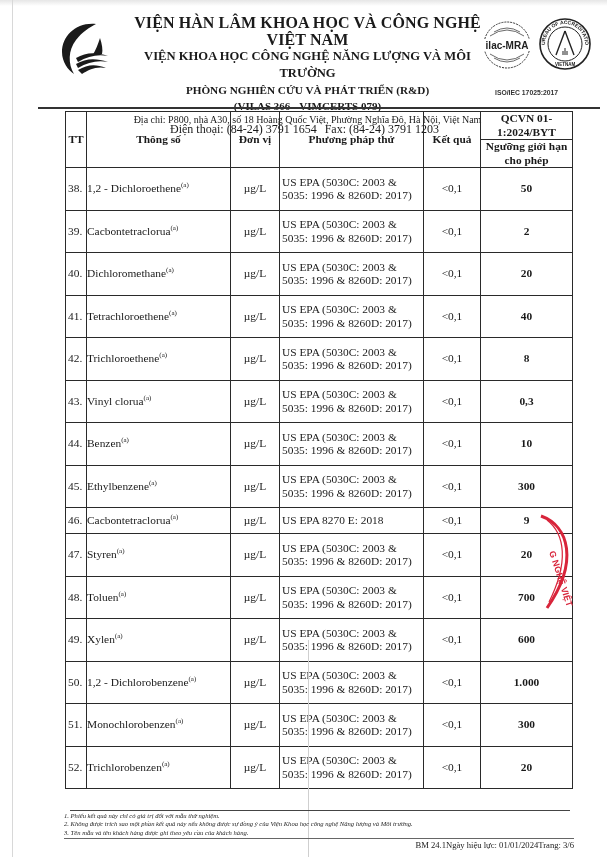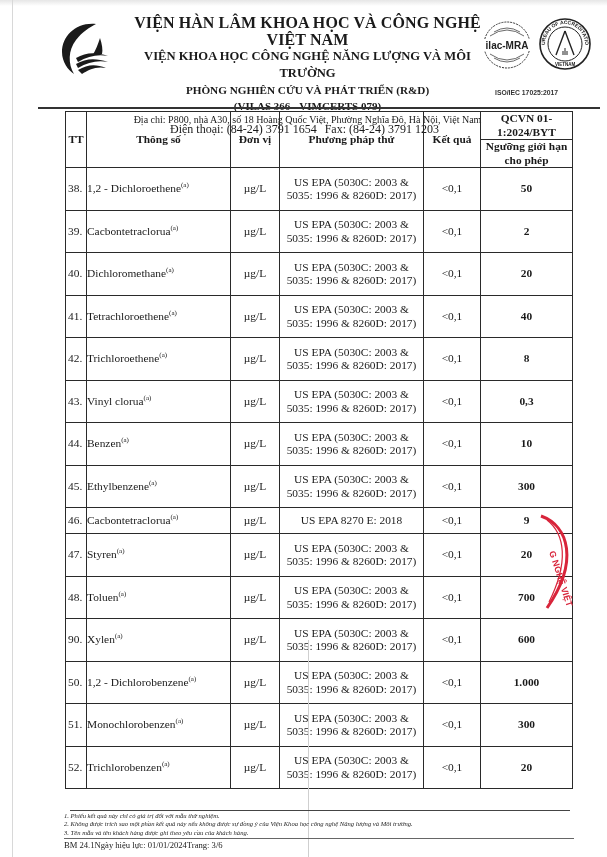--- a/index.html
+++ b/index.html
@@ -32,37 +32,37 @@
   table.results th { font-weight: bold; }
   .c-tt { width: 21px; }
   .c-name { width: 144px; }
   .c-unit { width: 49px; }
   .c-method { width: 144px; }
   .c-result { width: 57px; }
   .c-limit { width: 92px; }
   td.tt { text-align: left; padding-left: 2px; font-size: 11.4px; }
   td.name { text-align: left; }
   td.unit, td.result { text-align: center; }
-  td.method { text-align: center; padding: 0 2px; }
+  td.method { text-align: left; padding: 0 2px; }
   td.limit { text-align: center; font-weight: bold; }
   tr.row { height: 42.5px; }
   tr.row.single { height: 26px; }
   sup { font-size: 7px; vertical-align: super; line-height: 0; }
   th.hdr-main { height: 54px; }
   th.qc-top { height: 27px; line-height: 13px; font-size: 11.4px; }
   th.qc-bot { height: 27px; line-height: 13px; font-size: 11.4px; }
 
   
   .stamp { position: absolute; left: 535px; top: 512px; width: 60px; height: 100px; pointer-events: none; }
 
   
   .foot-rule { position: absolute; left: 70px; top: 810px; width: 500px; height: 1px; background: #444; }
   .notes { position: absolute; left: 64px; top: 812px; font-style: italic; font-size: 6.6px; line-height: 8.4px; color: #222; }
   .foot-rule2 { position: absolute; left: 64px; top: 838px; width: 510px; height: 1px; background: #666; }
-  .foot-bar { position: absolute; left: 64px; top: 840px; width: 510px; display: flex; justify-content: flex-start; font-size: 8.6px; line-height: 10px; }
+  .foot-bar { position: absolute; left: 64px; top: 840px; width: 510px; display: flex; justify-content: flex-end; font-size: 8.6px; line-height: 10px; }
   .center-mark { position: absolute; left: 308px; top: 640px; width: 1px; height: 217px; background: #cfcfcf; }
 </style>
 </head>
 <body>
 
 <div class="scan-top"></div>
 <div class="scan-left"></div>
 
 <svg class="logo" viewBox="0 0 62 62">
   <path d="M40 6 C20 4 6 18 6 34 C6 44 12 52 18 56 C12 46 12 32 20 22 C26 14 34 9 40 6 Z" fill="#1a1a1a"></path>
@@ -213,21 +213,21 @@
   </tr>
       <tr class="row">
     <td class="tt">48.</td>
     <td class="name"><span class="nm">Toluen</span><sup class="nt">(a)</sup></td>
     <td class="unit">µg/L</td>
     <td class="method">US EPA (5030C: 2003 &amp; 5035: 1996 &amp; 8260D: 2017)</td>
     <td class="result">&lt;0,1</td>
     <td class="limit">700</td>
   </tr>
       <tr class="row">
-    <td class="tt">90.</td>
+    <td class="tt">49.</td>
     <td class="name"><span class="nm">Xylen</span><sup class="nt">(a)</sup></td>
     <td class="unit">µg/L</td>
     <td class="method">US EPA (5030C: 2003 &amp; 5035: 1996 &amp; 8260D: 2017)</td>
     <td class="result">&lt;0,1</td>
     <td class="limit">600</td>
   </tr>
       <tr class="row">
     <td class="tt">50.</td>
     <td class="name"><span class="nm">1,2 - Dichlorobenzene</span><sup class="nt">(a)</sup></td>
     <td class="unit">µg/L</td>

